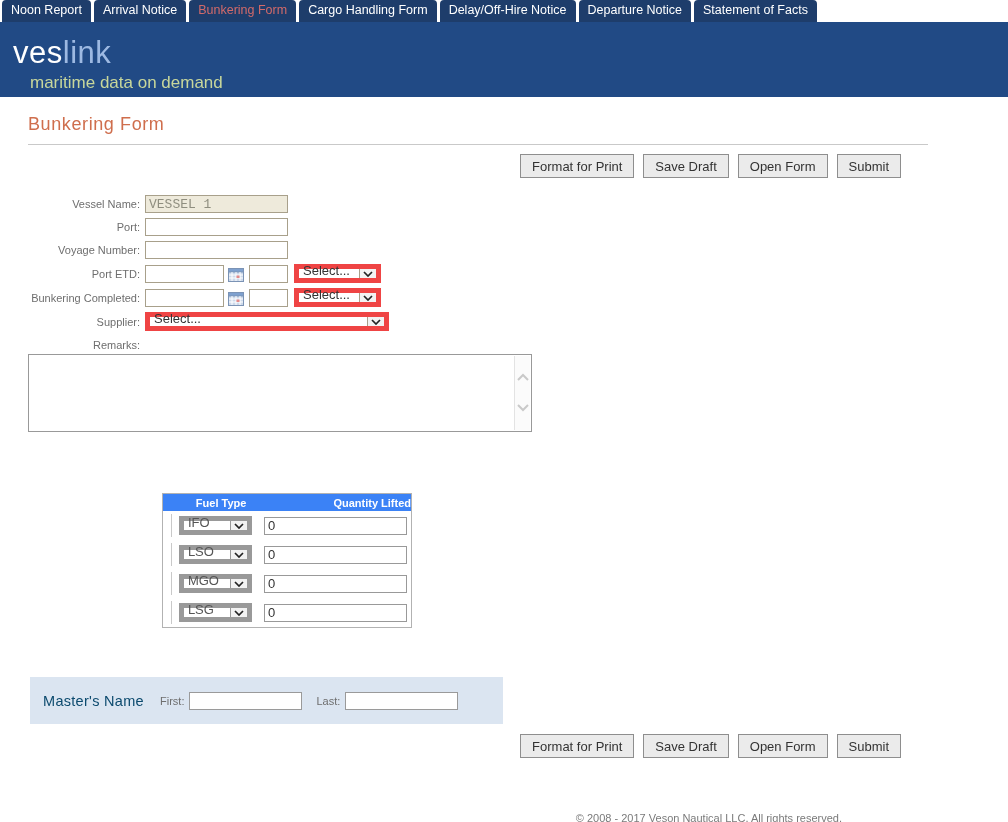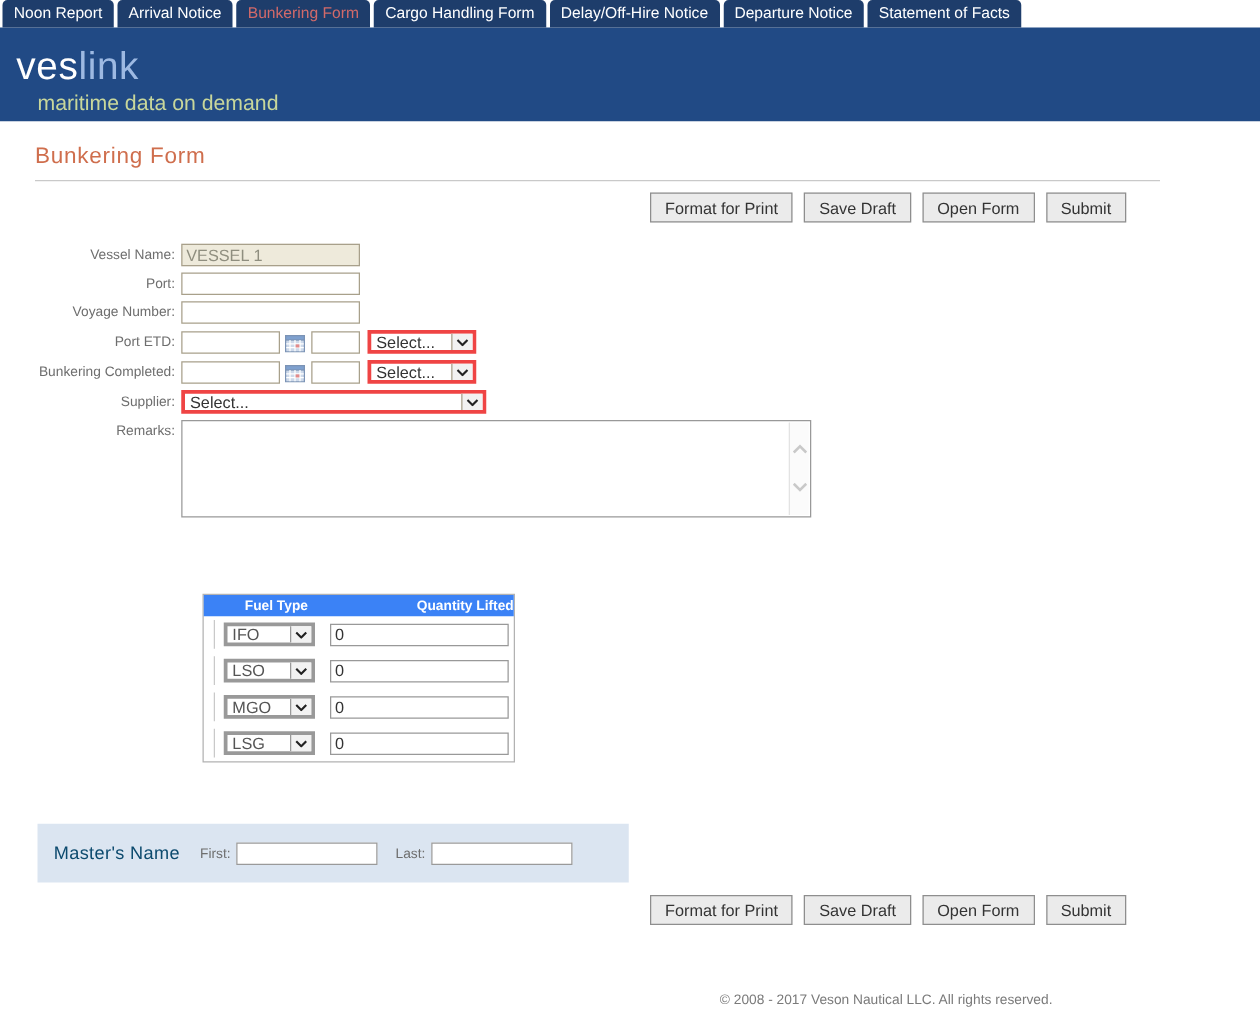--- a/index.html
+++ b/index.html
@@ -30,39 +30,39 @@
   }
   .btnrow { display:flex; justify-content:flex-end; gap:9px; margin:9px 27px 0 0; }
   .btn {
     background:#ebebeb; border:1px solid #8e8e8e; color:#333;
     font-family:"Liberation Sans", sans-serif; font-size:13px;
     padding:3px 11px; height:24px; cursor:pointer;
   }
   
   .formgrid { margin-top:17px; }
   .frow { display:flex; align-items:center; margin-bottom:5px; }
-  .frow.top { align-items:flex-start; }
+  .frow.top { align-items:flex-start;flex-direction:column; }
   .flabel {
     width:117px; text-align:right; padding-right:5px; color:#6e6e6e;
     font-size:11px; flex-shrink:0; line-height:18px;
   }
   .tin {
     border:1px solid #a8a08b; height:18px; font-size:12px; color:#333;
     padding:1px 3px; font-family:"Liberation Sans", sans-serif; background:#fff;
   }
-  .tin.w-main { width:143px; }
+  .tin.w-main { width:143px;font-family:Liberation Mono, monospace; }
   .tin.ro { background:#eeeadb; color:#8f8e7f; font-size:13px; }
   .tin.w-date { width:79px; }
   .tin.w-time { width:39px; margin-left:5px; }
   .cal {
     width:16px; height:15px; margin-left:4px; margin-top:2px; cursor:pointer; flex-shrink:0;
   }
   
   .sel {
-    display:flex; align-items:center; border:3px solid #ef4444; background:#fff;
+    display:flex; align-items:flex-end; border:5px solid #ef4444; background:#fff;
     height:19px; cursor:pointer;
   }
   .sel .sel-label { flex:1; font-size:13px; color:#333; padding-left:4px; overflow:hidden; white-space:nowrap; }
   .sel .sel-btn {
     width:17px; align-self:stretch; background:#f2f2f2; border-left:1px solid #a8a08b;
     display:flex; align-items:center; justify-content:center;
   }
   .sel.w-zone { width:87px; margin-left:6px; }
   .sel.w-supplier { width:244px; }
   

